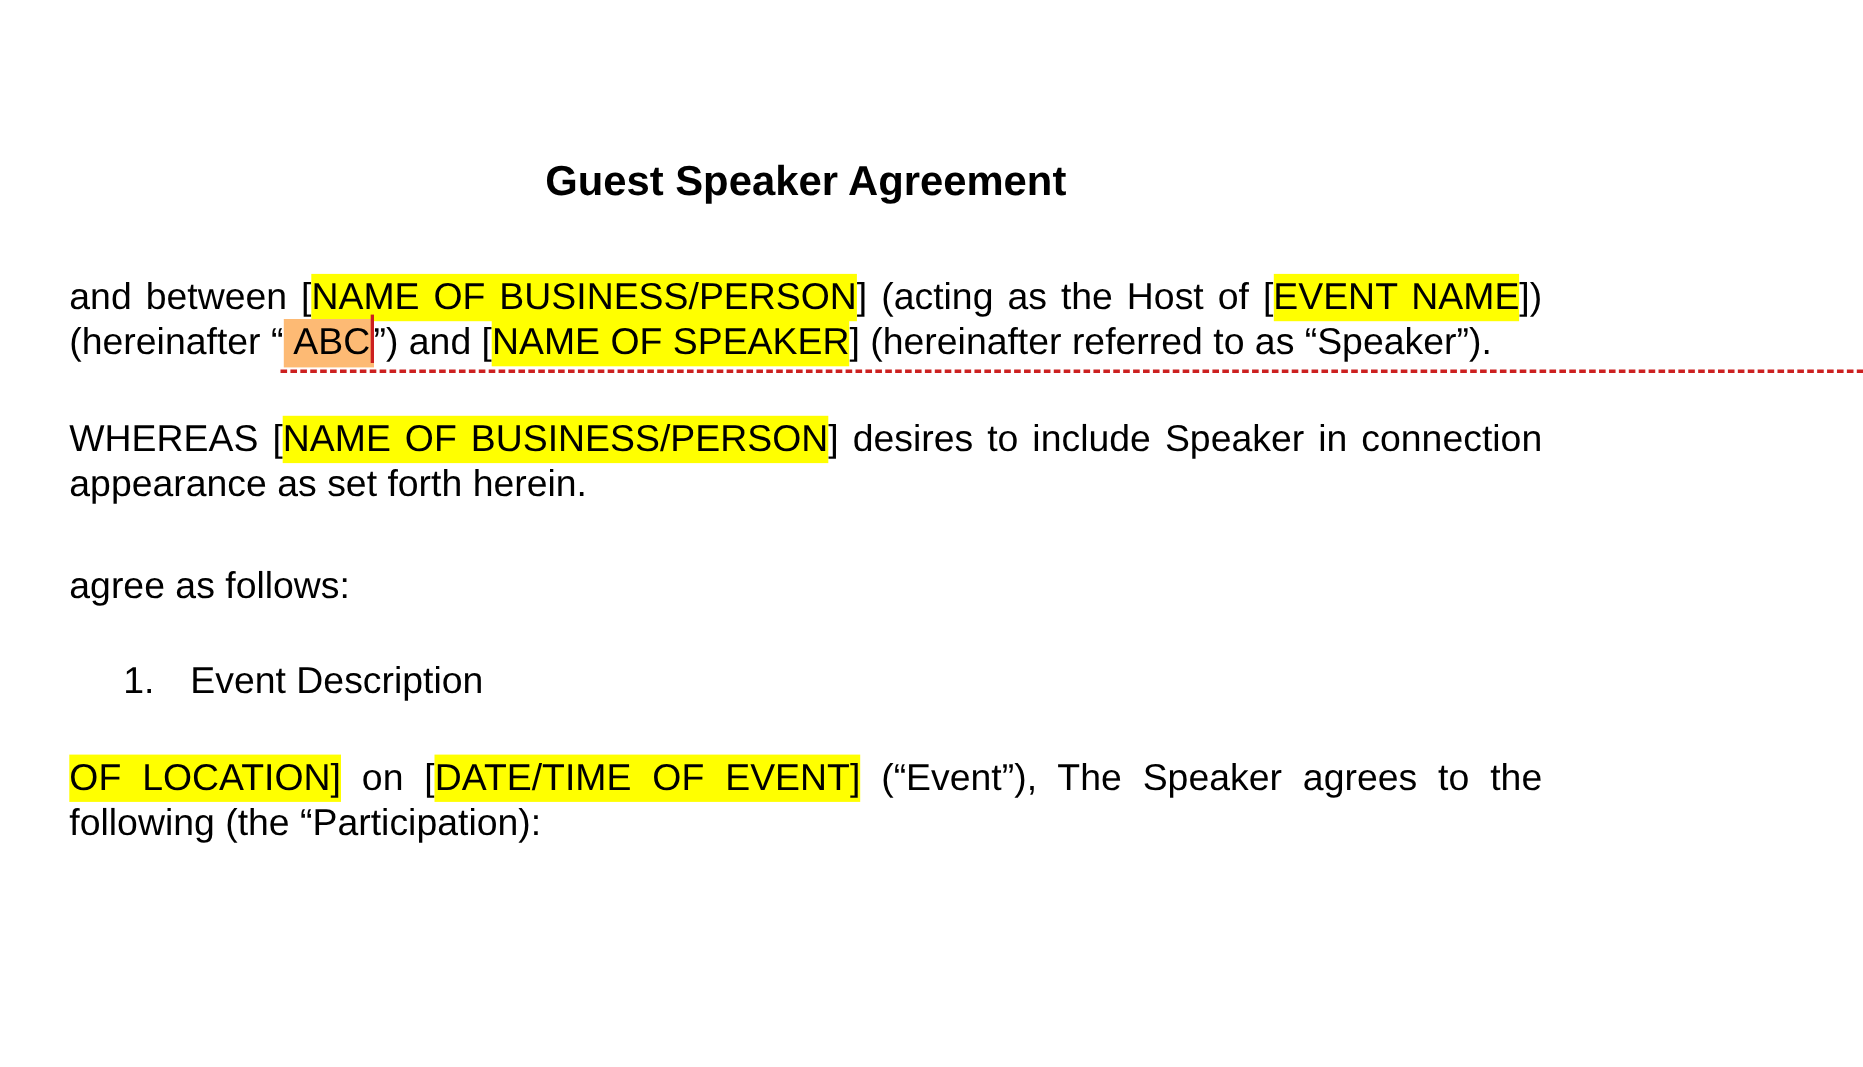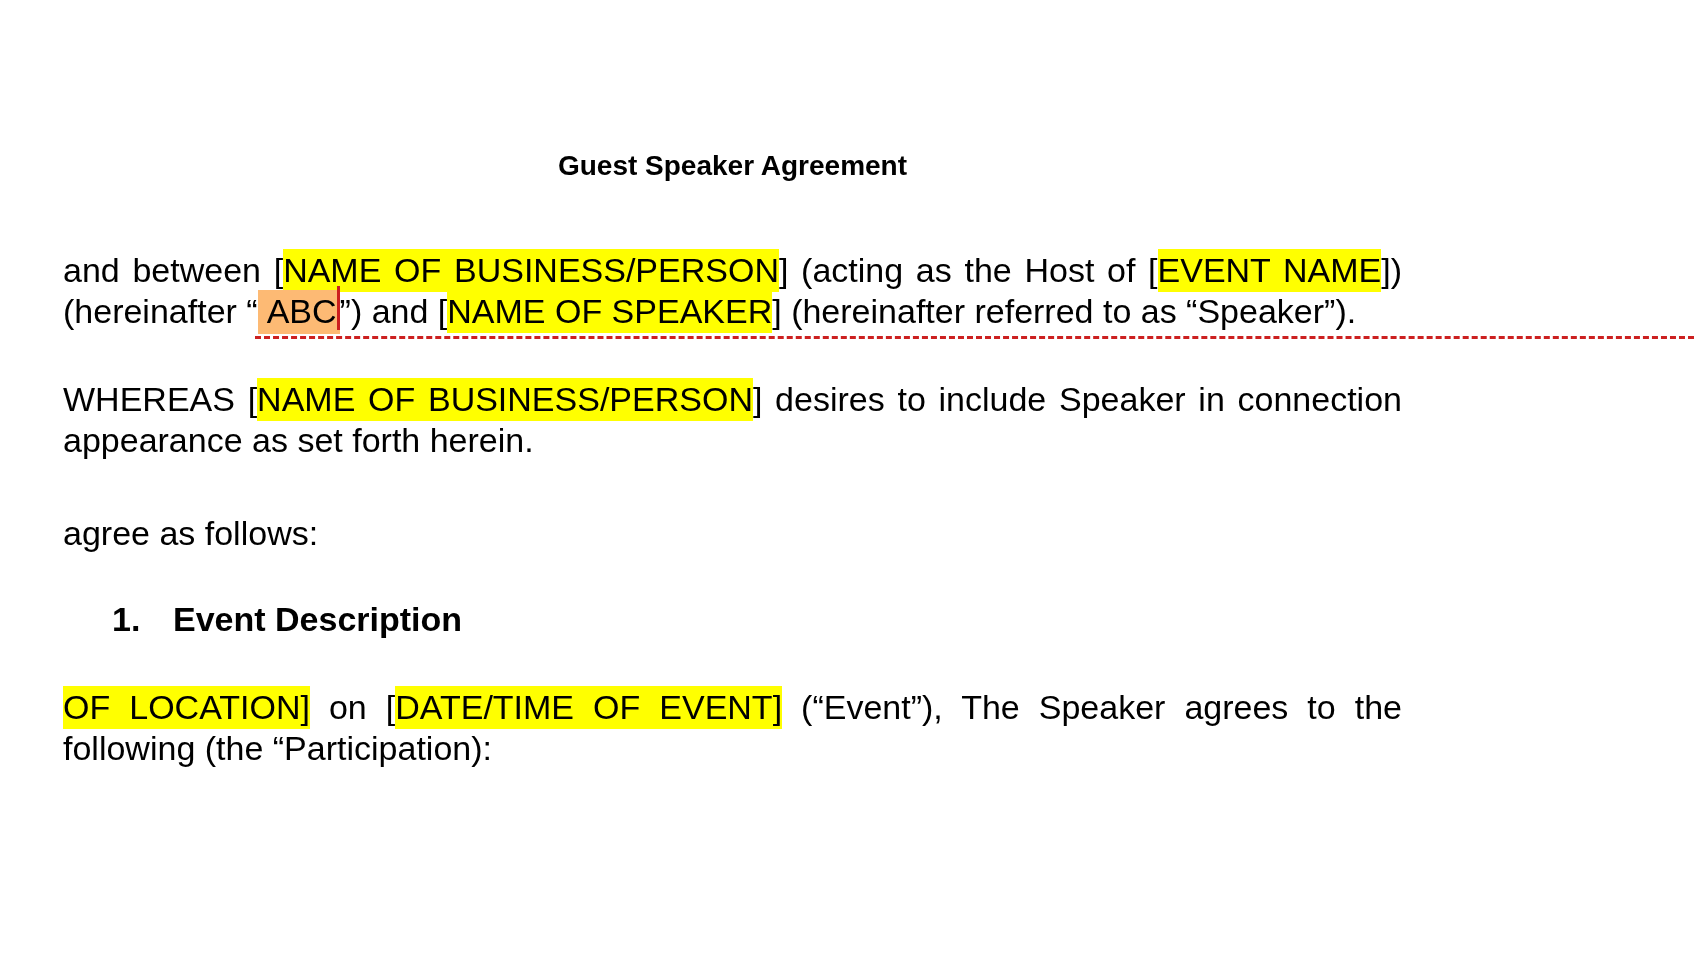--- a/index.html
+++ b/index.html
@@ -3,33 +3,33 @@
 <meta charset="utf-8">
 <style>
   html,body{margin:0;padding:0;}
   body{
     width:1694px;height:970px;overflow:hidden;background:#ffffff;
     font-family:"Liberation Sans",sans-serif;color:#000;
     position:relative;
   }
   .page{padding:145px 292px 0 63px;position:relative;}
   .doc-title{
-    font-size:28px;font-weight:bold;line-height:41px;
+    font-size:38px;font-weight:bold;line-height:41px;
     text-align:center;margin-bottom:64px;
   }
   .line{
     font-size:34px;line-height:41px;
     text-align:justify;text-align-last:left;
   }
   .line.just{text-align-last:justify;}
   #doc-body > .block:nth-child(1){margin-bottom:47px;}
   #doc-body > .block:nth-child(2){margin-bottom:52px;}
   #doc-body > .block:nth-child(3){margin-bottom:45px;}
   #doc-body > .block:nth-child(4){margin-bottom:47px;}
-  .heading{font-size:34px;line-height:41px;font-weight:bold;padding-left:49px;}
+  .heading{font-size:34px;line-height:41px;font-weight:normal;padding-left:49px;}
   .heading .hnum{display:inline-block;width:61px;}
   .hl{background:#ffff00;padding:2px 0 3px;}
   .sel{background:#fdba74;padding:2px 3px 4px 9px;position:relative;}
   .caret{position:absolute;right:0;top:-4px;width:3px;height:44px;background:#cc1f1f;}
   .dashline{
     position:absolute;left:255px;right:0;top:336px;height:0;
     border-top:3px dashed #cc2020;
   }
 </style>
 </head>

